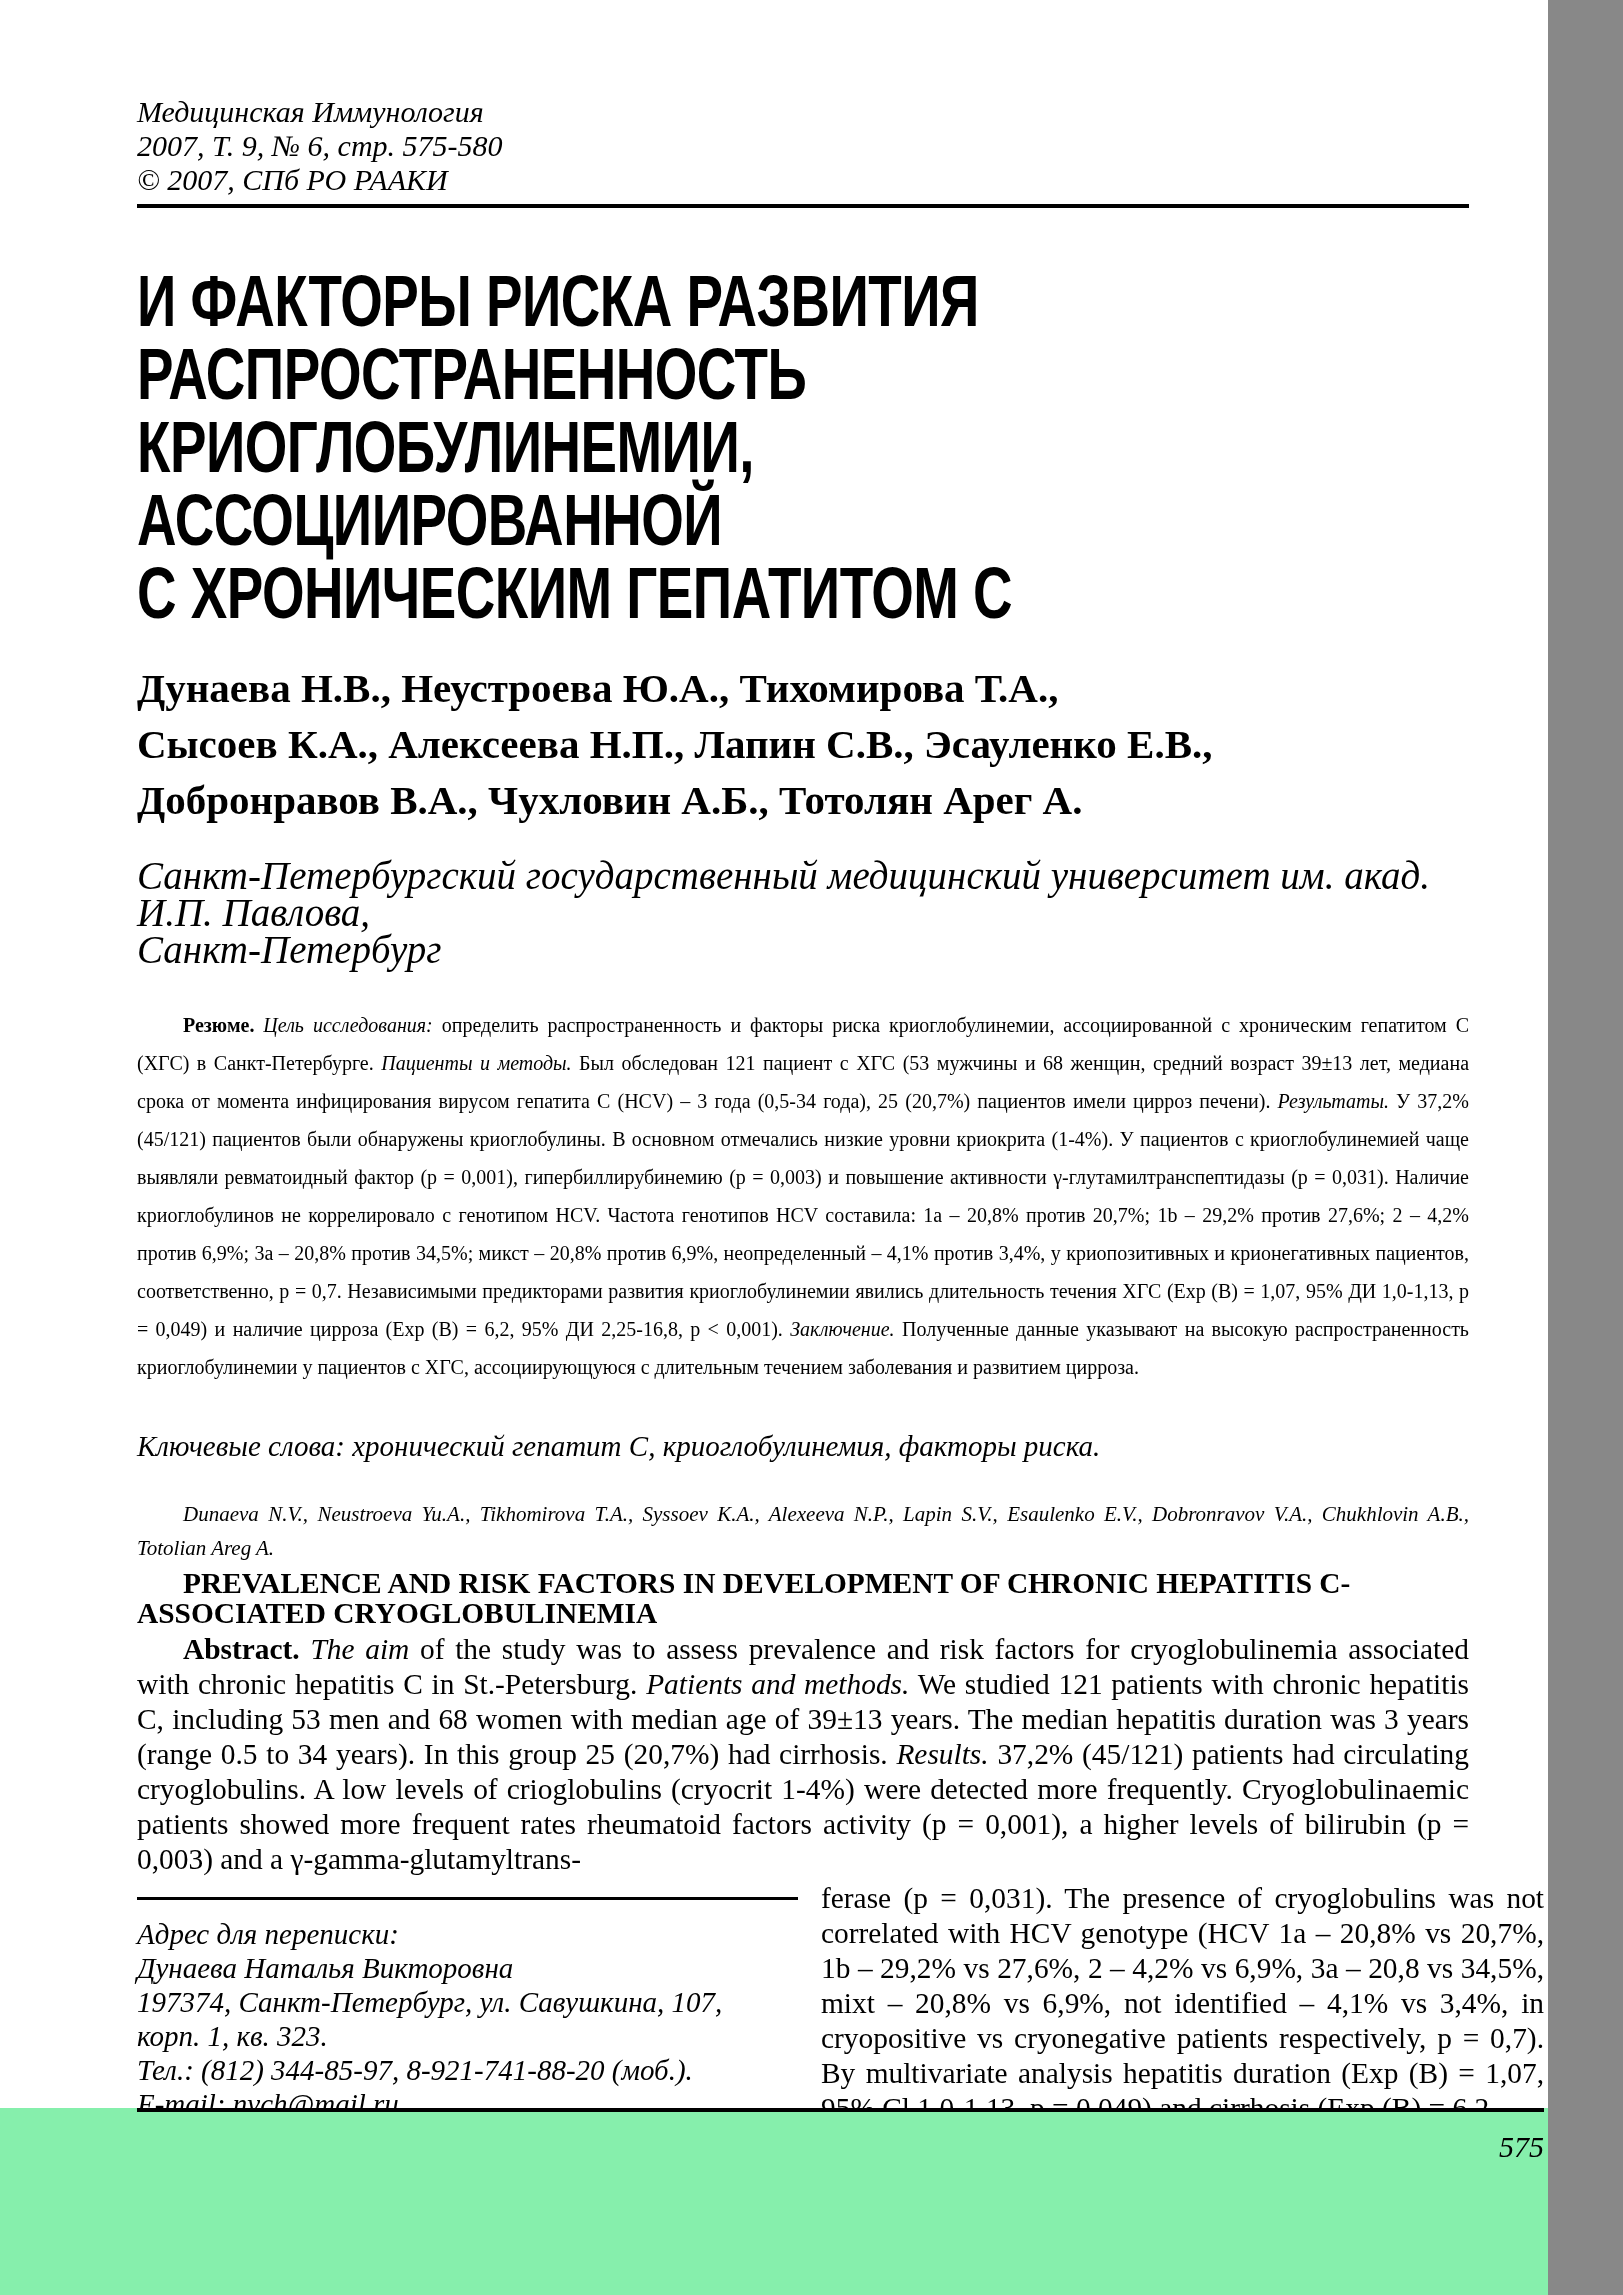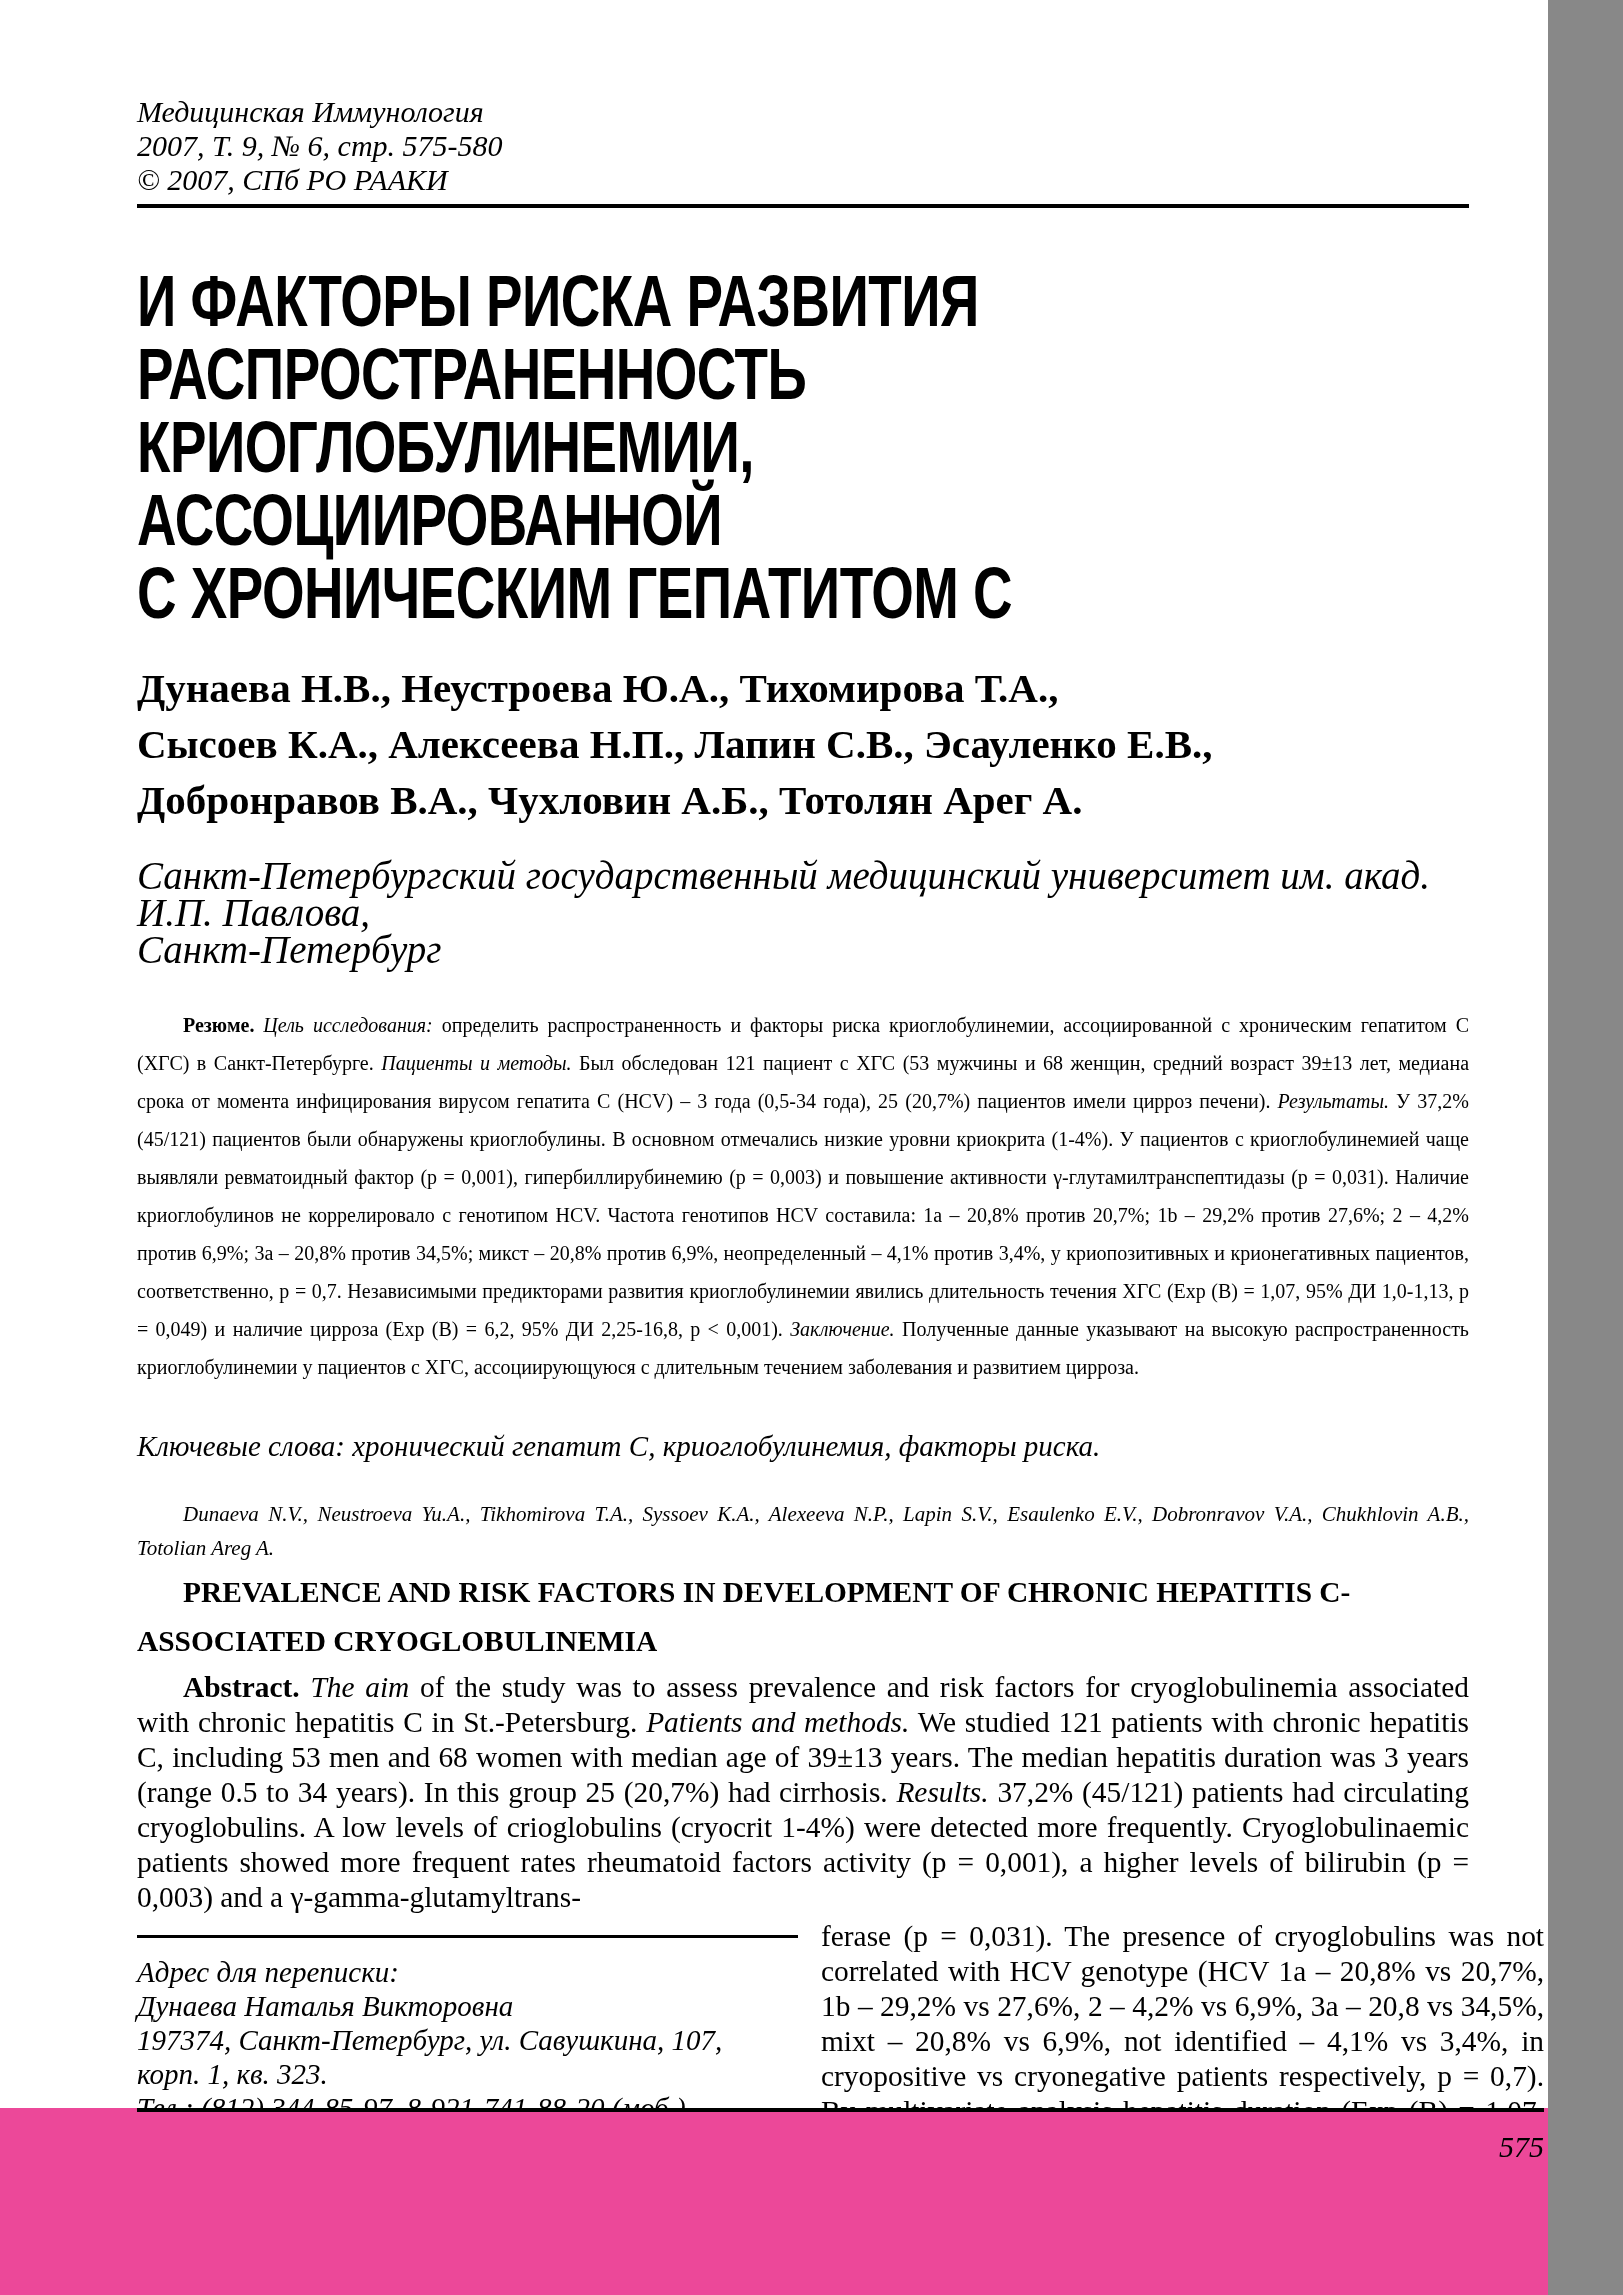--- a/index.html
+++ b/index.html
@@ -27,32 +27,32 @@
 
   
   .affil{margin-top:29px;font-style:italic;font-size:39px;line-height:37px;}
 
   
   .abs-ru{margin-top:38px;font-size:20px;line-height:38px;text-align:justify;text-indent:46px;}
 
   .keywords{margin-top:43px;font-style:italic;font-size:29px;line-height:34px;}
 
   .authors-en{margin-top:34px;font-style:italic;font-size:21px;line-height:34px;text-align:justify;text-indent:46px;}
-  .title-en{margin-top:3.9px;font-weight:bold;font-size:29.4px;line-height:49px;text-indent:46px;}
+  .title-en{margin-top:3.9px;font-weight:bold;font-size:29.4px;line-height:30px;text-indent:46px;}
   .abs-en{margin-top:3.9px;font-size:29.4px;line-height:35px;text-align:justify;text-indent:46px;}
 
   
   .cols{display:flex;margin-top:3.9px;align-items:flex-start;}
   .addr{width:661px;border-top:3.9px solid #000;margin-top:15.7px;padding-top:17px;
         font-style:italic;font-size:29px;line-height:34px;flex:0 0 auto;}
   .addr .addr-head{font-weight:normal;}
   .col-right{width:723px;margin-left:23px;font-size:29.4px;line-height:35px;text-align:justify;flex:0 0 auto;}
 
   
-  .footer{position:absolute;left:0;top:2108px;width:1623px;height:187px;background:#ec4899;}
+  .footer{position:absolute;left:0;top:2108px;width:1623px;height:187px;background:#86efac;}
   .footer-rule{margin:0 79px 0 137px;border-top:4.6px solid #000;}
   .pageno{margin:18.3px 79px 0 0;text-align:right;font-style:italic;font-size:30px;}
 </style>
 </head>
 <body>
 
 <div class="page">
   <div class="content">
 
     <div class="hdr">

